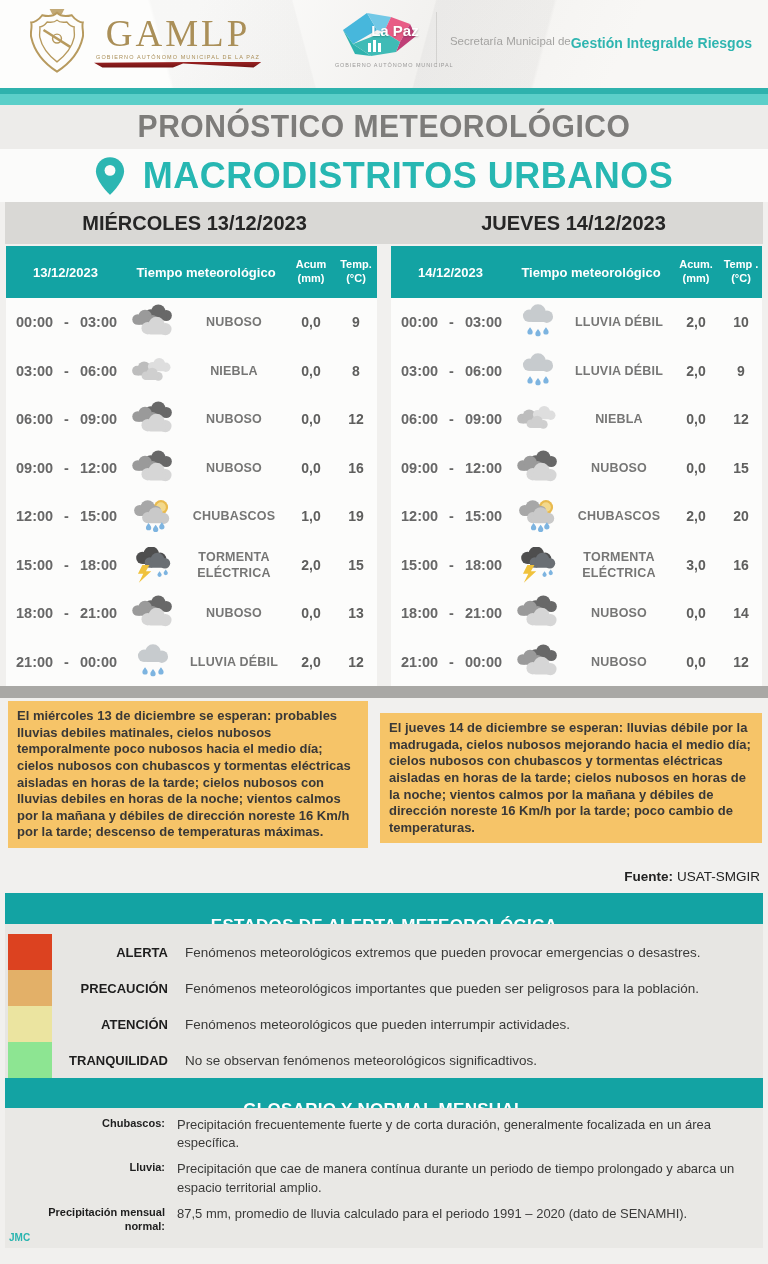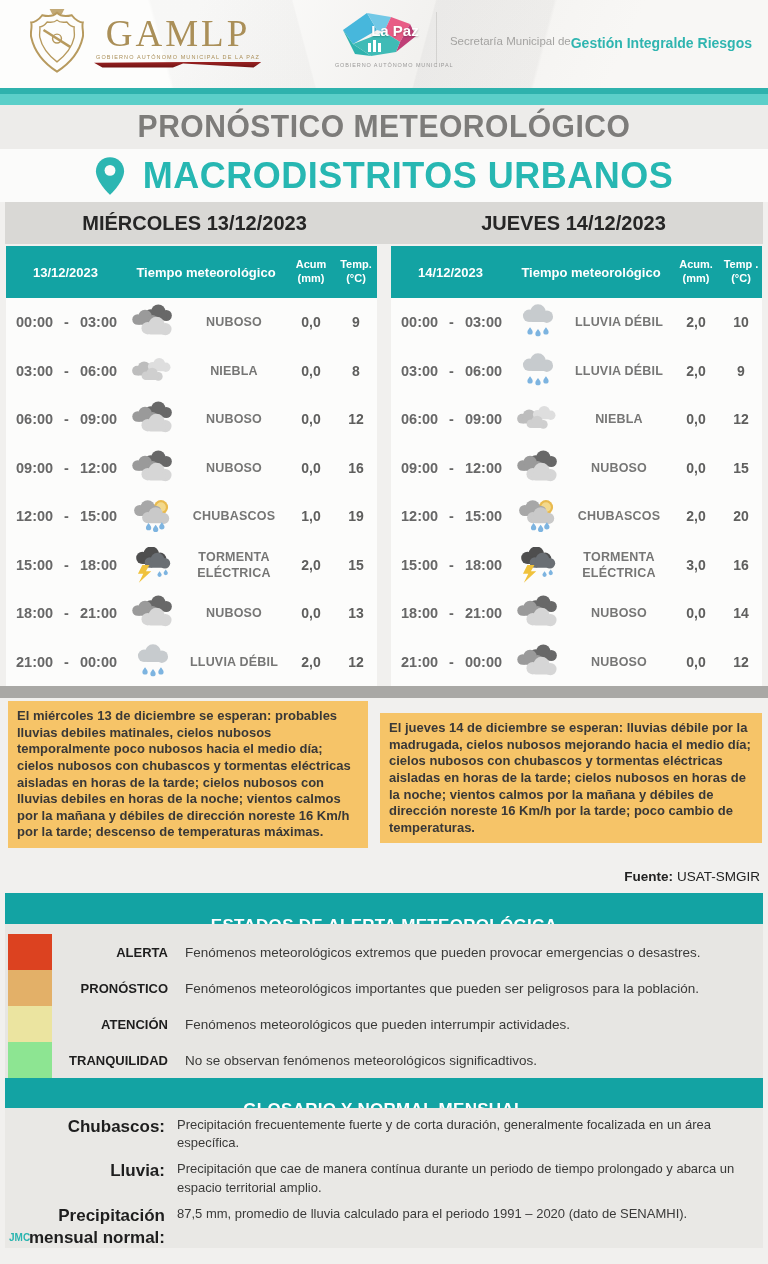--- a/index.html
+++ b/index.html
@@ -85,21 +85,21 @@
   .alert-name{width:116px;text-align:right;font-weight:bold;font-size:13px;color:#1e1e1e;
               padding-right:17px;white-space:nowrap;flex-shrink:0;}
   .alert-desc{font-size:13.5px;color:#3a3a39;}
 
   
   .gloss-band{position:absolute;top:1078px;left:5px;width:758px;height:30px;background:#13a3a3;
               display:flex;align-items:center;justify-content:center;}
   .gloss-body{position:absolute;top:1108px;left:5px;width:758px;height:140px;background:#e9e8e5;
               padding-top:8px;box-sizing:border-box;}
   .gl-row{display:flex;margin-bottom:8px;}
-  .gl-term{width:160px;text-align:right;font-weight:bold;font-size:17px;color:#1e1e1e;
+  .gl-term{width:160px;text-align:right;font-weight:bold;font-size:11px;color:#1e1e1e;
            padding-right:12px;flex-shrink:0;line-height:1.3;}
   .gl-def{flex:1;font-size:13px;color:#3a3a39;line-height:1.4;padding-right:28px;}
   .jmc{position:absolute;left:4px;bottom:5px;font-size:10px;font-weight:bold;color:#2ab5b0;}
 </style>
 </head>
 <body>
 
 <div class="page">
 
   <div class="hdr">
@@ -708,21 +708,21 @@
   </div>
   <div class="alert-body" id="alert-list">
   <div class="alert-row">
     <div class="alert-swatch" style="background-color: rgb(220, 66, 32);"></div>
     <div class="alert-name">ALERTA</div>
     <div class="alert-desc">Fenómenos meteorológicos extremos que pueden provocar emergencias o desastres.</div>
   </div>
 
   <div class="alert-row">
     <div class="alert-swatch" style="background-color: rgb(227, 176, 104);"></div>
-    <div class="alert-name">PRONÓSTICO</div>
+    <div class="alert-name">PRECAUCIÓN</div>
     <div class="alert-desc">Fenómenos meteorológicos importantes que pueden ser peligrosos para la población.</div>
   </div>
 
   <div class="alert-row">
     <div class="alert-swatch" style="background-color: rgb(235, 228, 160);"></div>
     <div class="alert-name">ATENCIÓN</div>
     <div class="alert-desc">Fenómenos meteorológicos que pueden interrumpir actividades.</div>
   </div>
 
   <div class="alert-row">

